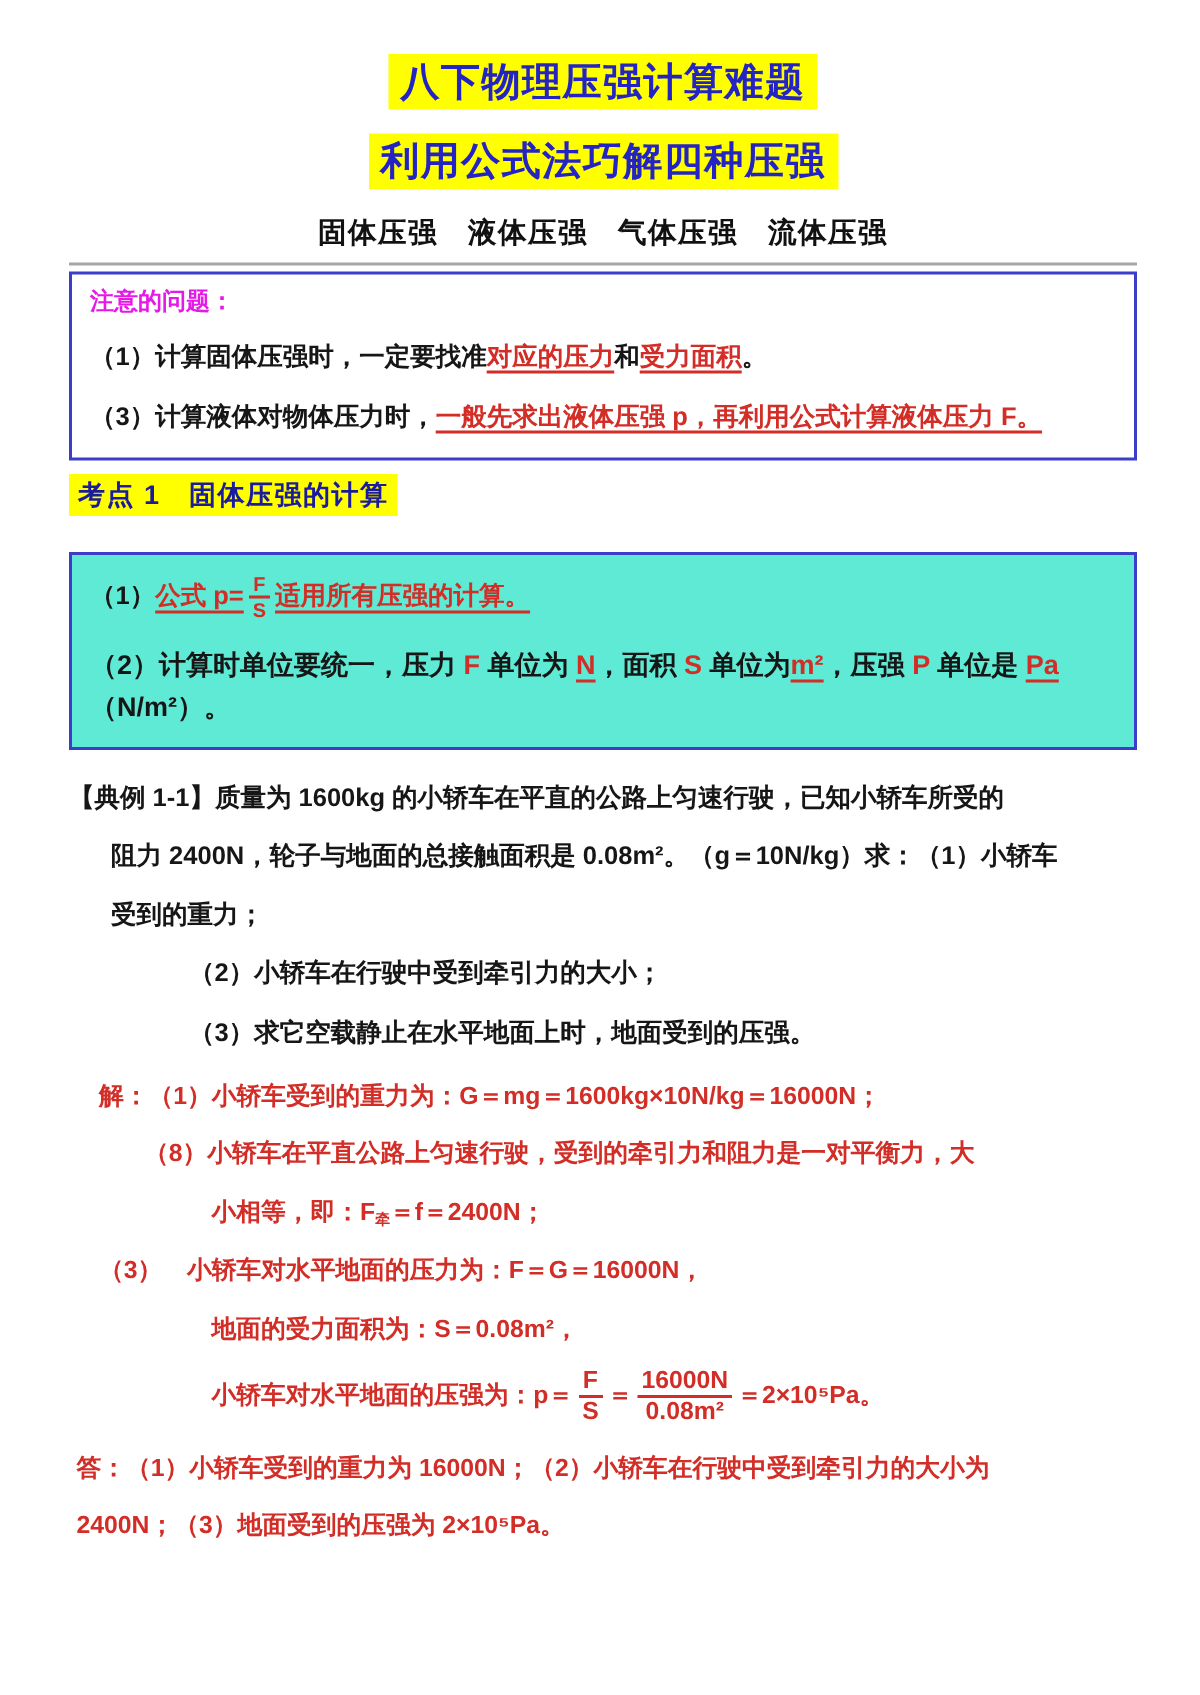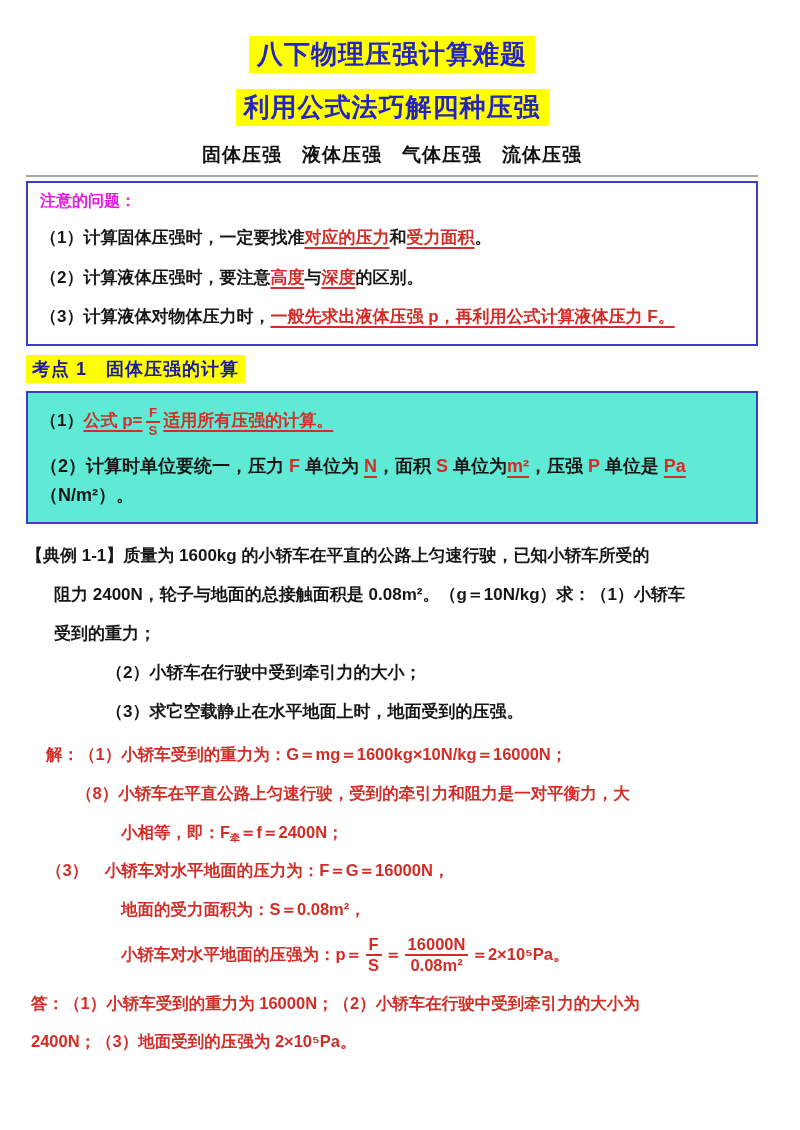--- a/index.html
+++ b/index.html
@@ -11,40 +11,40 @@
     --hl:#ffff00;
     --ink:#161616;
   }
   *{margin:0;padding:0;box-sizing:border-box;}
   html,body{width:800px;height:1130px;background:#ffffff;overflow:hidden;}
   body{
     font-family:"Liberation Sans","DejaVu Sans",sans-serif;
     font-weight:700;
     color:var(--ink);
   }
-  .page{width:800px;height:816px;padding:36px 42px 0 26px;}
+  .page{width:800px;height:816px;padding:36px 42px 0 46px;}
   .center{text-align:center;}
   .hl-title{
     display:inline-block;background:var(--hl);color:var(--blue-title);
     font-size:26px;line-height:1.2;padding:3px 8px;letter-spacing:1px;
   }
   .title-row{margin-bottom:16px;}
   .subtitle{
     font-size:19px;color:#111;letter-spacing:1px;margin-top:4px;margin-bottom:7px;
   }
   .divider{border-top:2px solid #a6a6a6;width:100%;}
   .note-box{
     border:2px solid var(--box-border);
     margin-top:4px;
     padding:8px 12px 14px 12px;
     background:#fff;
   }
   .note-heading{color:var(--magenta);font-size:16px;margin-bottom:4px;}
   .note-line{font-size:17px;line-height:1.55;margin-top:13px;color:var(--ink);}
-  .section-header-row{margin:9px 0 8px 0;}
+  .section-header-row{margin:9px 0 24px 0;}
   .section-header{
     display:inline-block;background:var(--hl);color:var(--blue-dark);
     font-size:18px;padding:2px 6px;letter-spacing:1px;
   }
   .points-box{
     border:2px solid var(--box-border);
     padding:10px 12px 12px 12px;
     background:#5eead4;
   }
   .points-line{font-size:17px;line-height:1.6;margin-top:10px;color:var(--ink);}
@@ -88,21 +88,20 @@
     <span class="hl-title">利用公式法巧解四种压强</span>
   </div>
 
   <div class="subtitle center">固体压强　液体压强　气体压强　流体压强</div>
 
   <div class="divider"></div>
 
   <div class="note-box">
     <div class="note-heading">注意的问题：</div>
     <div class="note-line"><span>（1）计算固体压强时，一定要找准</span><span class="ru">对应的压力</span><span>和</span><span class="ru">受力面积</span><span>。</span></div>
-    <div class="note-line"><span>（2）计算液体压强时，要注意</span><span class="ru">高度</span><span>与</span><span class="ru">深度</span><span>的区别。</span></div>
     <div class="note-line"><span>（3）计算液体对物体压力时，</span><span class="ru">一般先求出液体压强 p，再利用公式计算液体压力 F。</span></div>
   </div>
 
   <div class="section-header-row">
     <span class="section-header">考点 1　固体压强的计算</span>
   </div>
 
   <div class="points-box">
     <div class="points-line"><span>（1）</span><span class="ru">公式 p=</span><span class="frac r sm">
           <span class="fnum">F</span>

